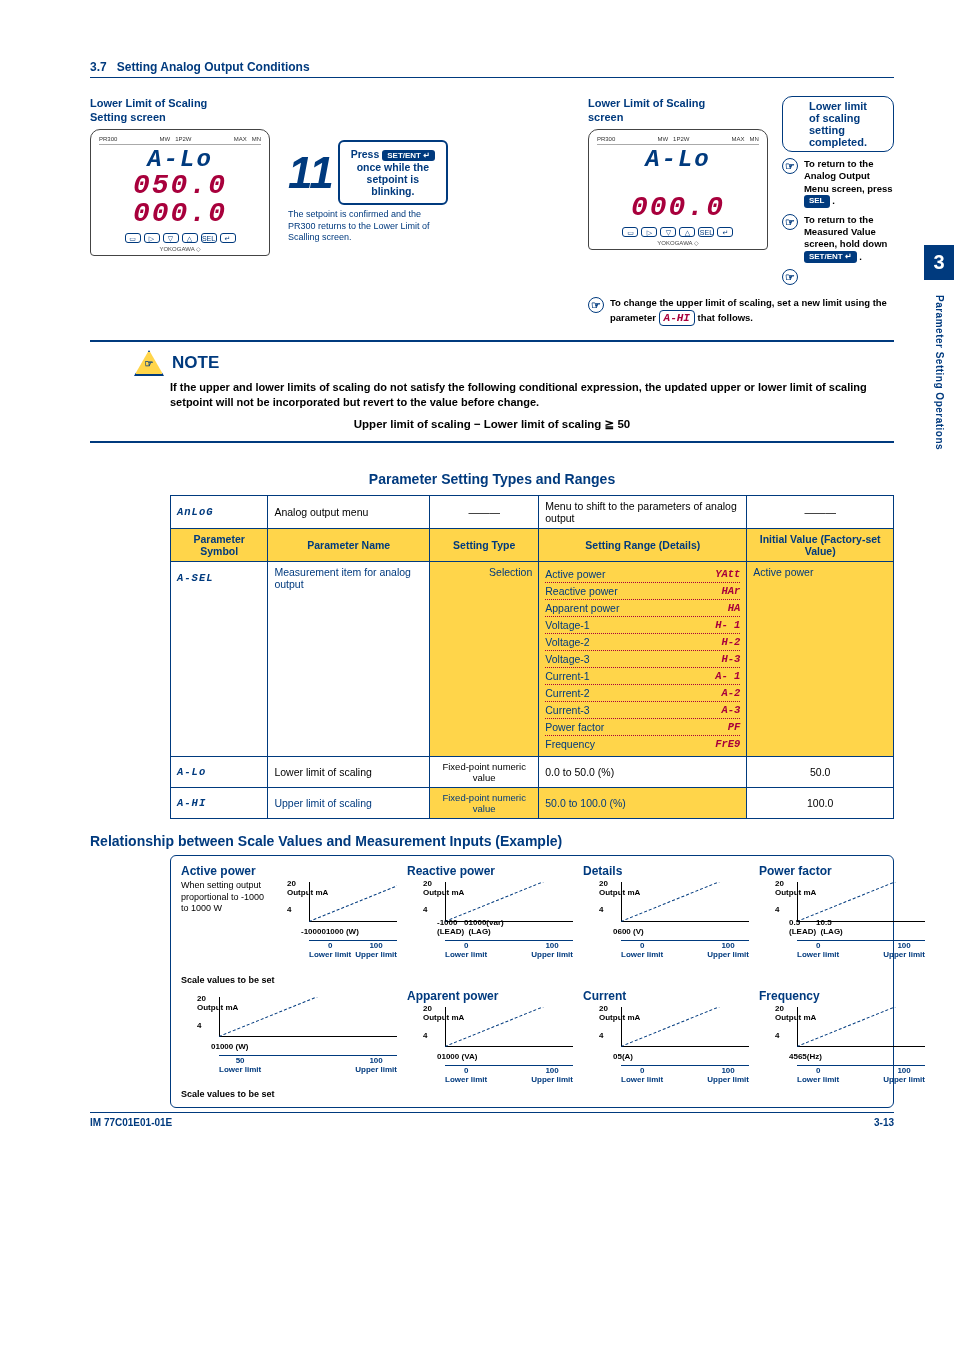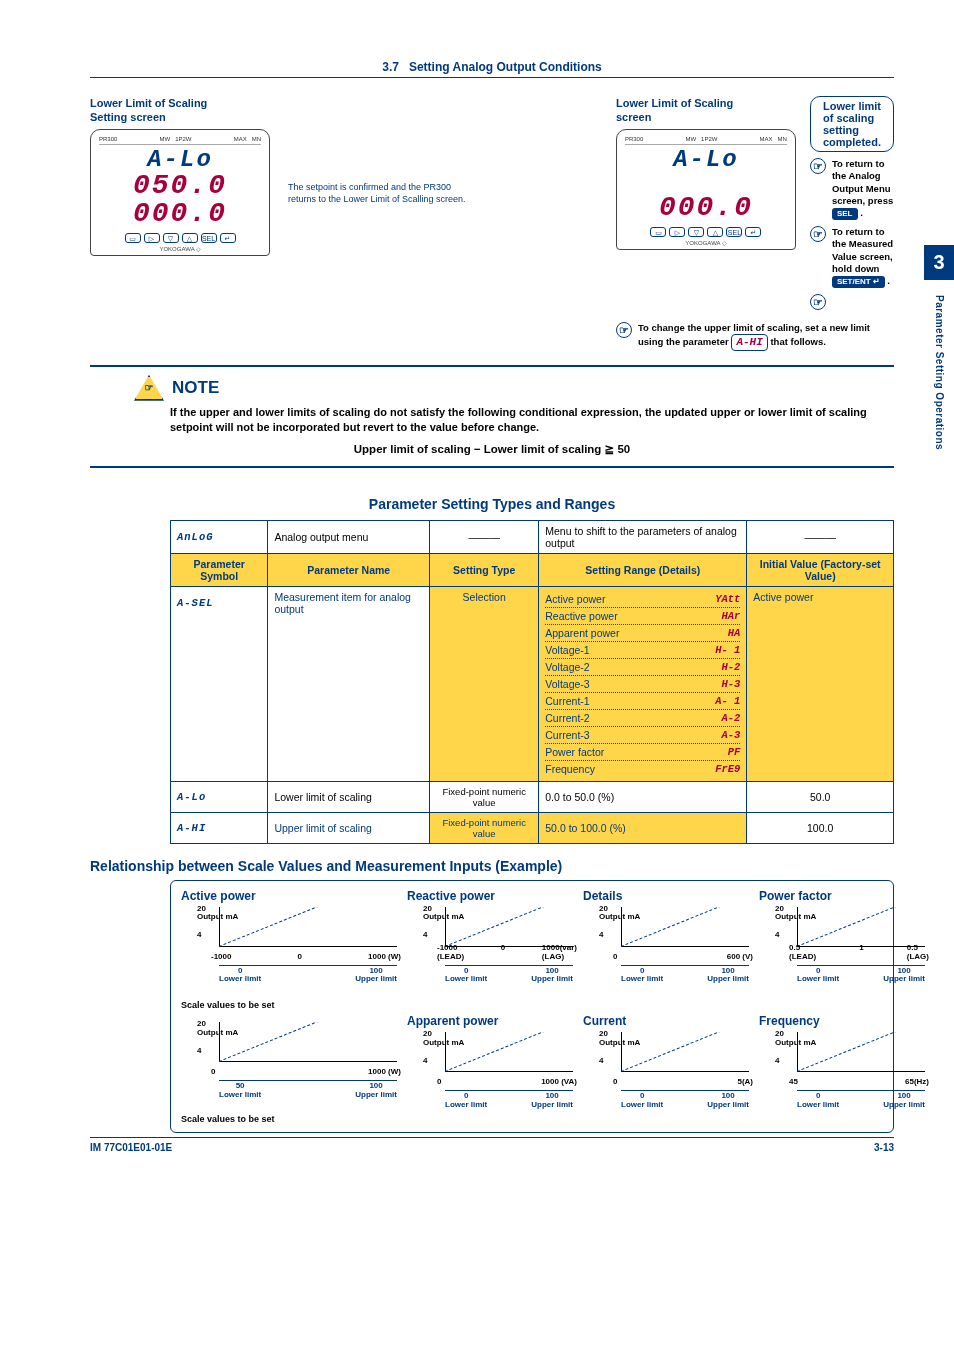--- a/index.html
+++ b/index.html
@@ -7,21 +7,21 @@
     font-family: Arial, Helvetica, sans-serif;
     font-size: 11px;
     color: #000;
     background: #fff;
     width: 954px;
     margin: 0 auto;
     position: relative;
     padding: 60px 60px 40px 90px;
   }
   .section-head {
-    text-align: center;
+    text-align: left;
     color: #003a7e;
     font-weight: bold;
     border-bottom: 1.5px solid #003a7e;
     padding-bottom: 3px;
     margin-bottom: 18px;
     font-size: 12px;
   }
   .side-tab {
     position: absolute;
     right: 0;
@@ -129,21 +129,21 @@
     line-height:14px;
     font-size:11px;
     font-weight:bold;
     flex-shrink:0;
     margin-right:6px;
   }
   .tip-row { display:flex; align-items:flex-start; font-size:9.5px; margin-bottom:6px; line-height:1.3; font-weight:bold;}
   .complete-box {
     border: 1.5px solid #003a7e;
     border-radius: 10px;
-    padding: 3px 12px;
+    padding: 3px 26px;
     color: #003a7e;
     font-weight: bold;
     font-size: 11px;
     display: inline-block;
     margin-bottom: 6px;
   }
   .note-block {
     border-top: 2px solid #003a7e;
     border-bottom: 2px solid #003a7e;
     padding: 8px 0 10px 0;
@@ -210,21 +210,21 @@
   .mini-graph .diag {
     position:absolute; left:38px; top:2px; right:4px; bottom:18px;
     overflow:hidden;
   }
   .mini-graph .diag::after{
     content:""; position:absolute; left:0; bottom:0; width:140%; height:0;
     border-top:1.5px dashed #003a7e;
     transform-origin: left bottom;
     transform: rotate(-22deg);
   }
-  .xlabels { position:absolute; bottom:4px; left:30px; right:0; display:flex; justify-content:space-between; font-size:8px;gap:16px;}
+  .xlabels { position:absolute; bottom:4px; left:30px; right:0; display:flex; font-size:8px;}
   .ylabels { position:absolute; left:16px; top:0; font-size:8px; line-height:1.1;}
   .scale-bar {
     display:flex; justify-content:space-between;
     font-size:8px; font-weight:bold; color:#003a7e;
     border-top:1px solid #003a7e;
     margin: 0 4px 0 38px;
     padding-top:1px;
   }
   .scale-bar span{display:flex;flex-direction:column;align-items:center;line-height:1.1;}
   .scale-label {font-size:9px; font-weight:bold; padding-top:14px;}
@@ -276,20 +276,28 @@
           <span>▭</span>
           <span>▷</span>
           <span>▽</span>
           <span>△</span>
           <span>SEL</span>
           <span>↵</span>
         </div>
         <div class="yoko">YOKOGAWA ◇</div>
       </div>
       <div style="flex:1;">
+        <div style="display:flex;align-items:center;">
+          <span class="big-num">11</span>
+          <div class="instruction-box">
+            <span>Press</span>
+            <span class="key-cap">SET/ENT ↵</span>
+            <span>once while the setpoint is blinking.</span>
+          </div>
+        </div>
         <div class="small-note">The setpoint is confirmed and the PR300 returns to the Lower Limit of Scalling screen.</div>
       </div>
     </div>
   </div>
 
   <div style="flex:1;">
     <div style="display:flex; gap:14px;">
       <div>
         <div class="caption">
           <span>Lower Limit of Scaling</span><br>
@@ -367,21 +375,21 @@
   <tr>
     <th>Parameter Symbol</th>
     <th>Parameter Name</th>
     <th>Setting Type</th>
     <th>Setting Range (Details)</th>
     <th>Initial Value (Factory-set Value)</th>
   </tr>
   <tr>
     <td class="sym" style="vertical-align:top;padding-top:10px;">A-SEL</td>
     <td style="vertical-align:top;color:#003a7e;">Measurement item for analog output</td>
-    <td class="yellow-cell" style="text-align:center;vertical-align:top;">Selection</td>
+    <td class="yellow-cell" style="text-align:right;vertical-align:top;">Selection</td>
     <td class="yellow-cell" style="padding:0;">
       <div id="options-holder" style="padding:4px 6px;">
             <div class="range-row">
               <span>Active power</span>
               <span class="range-sym">YAtt</span>
             </div>
             <div class="range-row">
               <span>Reactive power</span>
               <span class="range-sym">HAr</span>
             </div>
@@ -441,20 +449,23 @@
   </tr>
 </tbody>
   </table>
 
 <h3 class="rel">Relationship between Scale Values and Measurement Inputs (Example)</h3>
 <div class="graph-panel">
 
   <div>
     <div class="gtitle">Active power</div>
     <div class="row2">
+      <div class="col-l" style="width:90px;">
+        <div class="ginfo">When setting output proportional to -1000 to 1000 W</div>
+      </div>
       <div style="flex:1;">
         <div class="mini-graph">
           <div class="ylabels"><b>20</b><br><span>Output mA</span><br><br><b>4</b></div>
           <div class="axes"></div>
             <div class="diag"></div>
           <div class="xlabels">
               <span>-1000</span>
               <span>0</span>
               <span>1000 (W)</span>
             </div>

